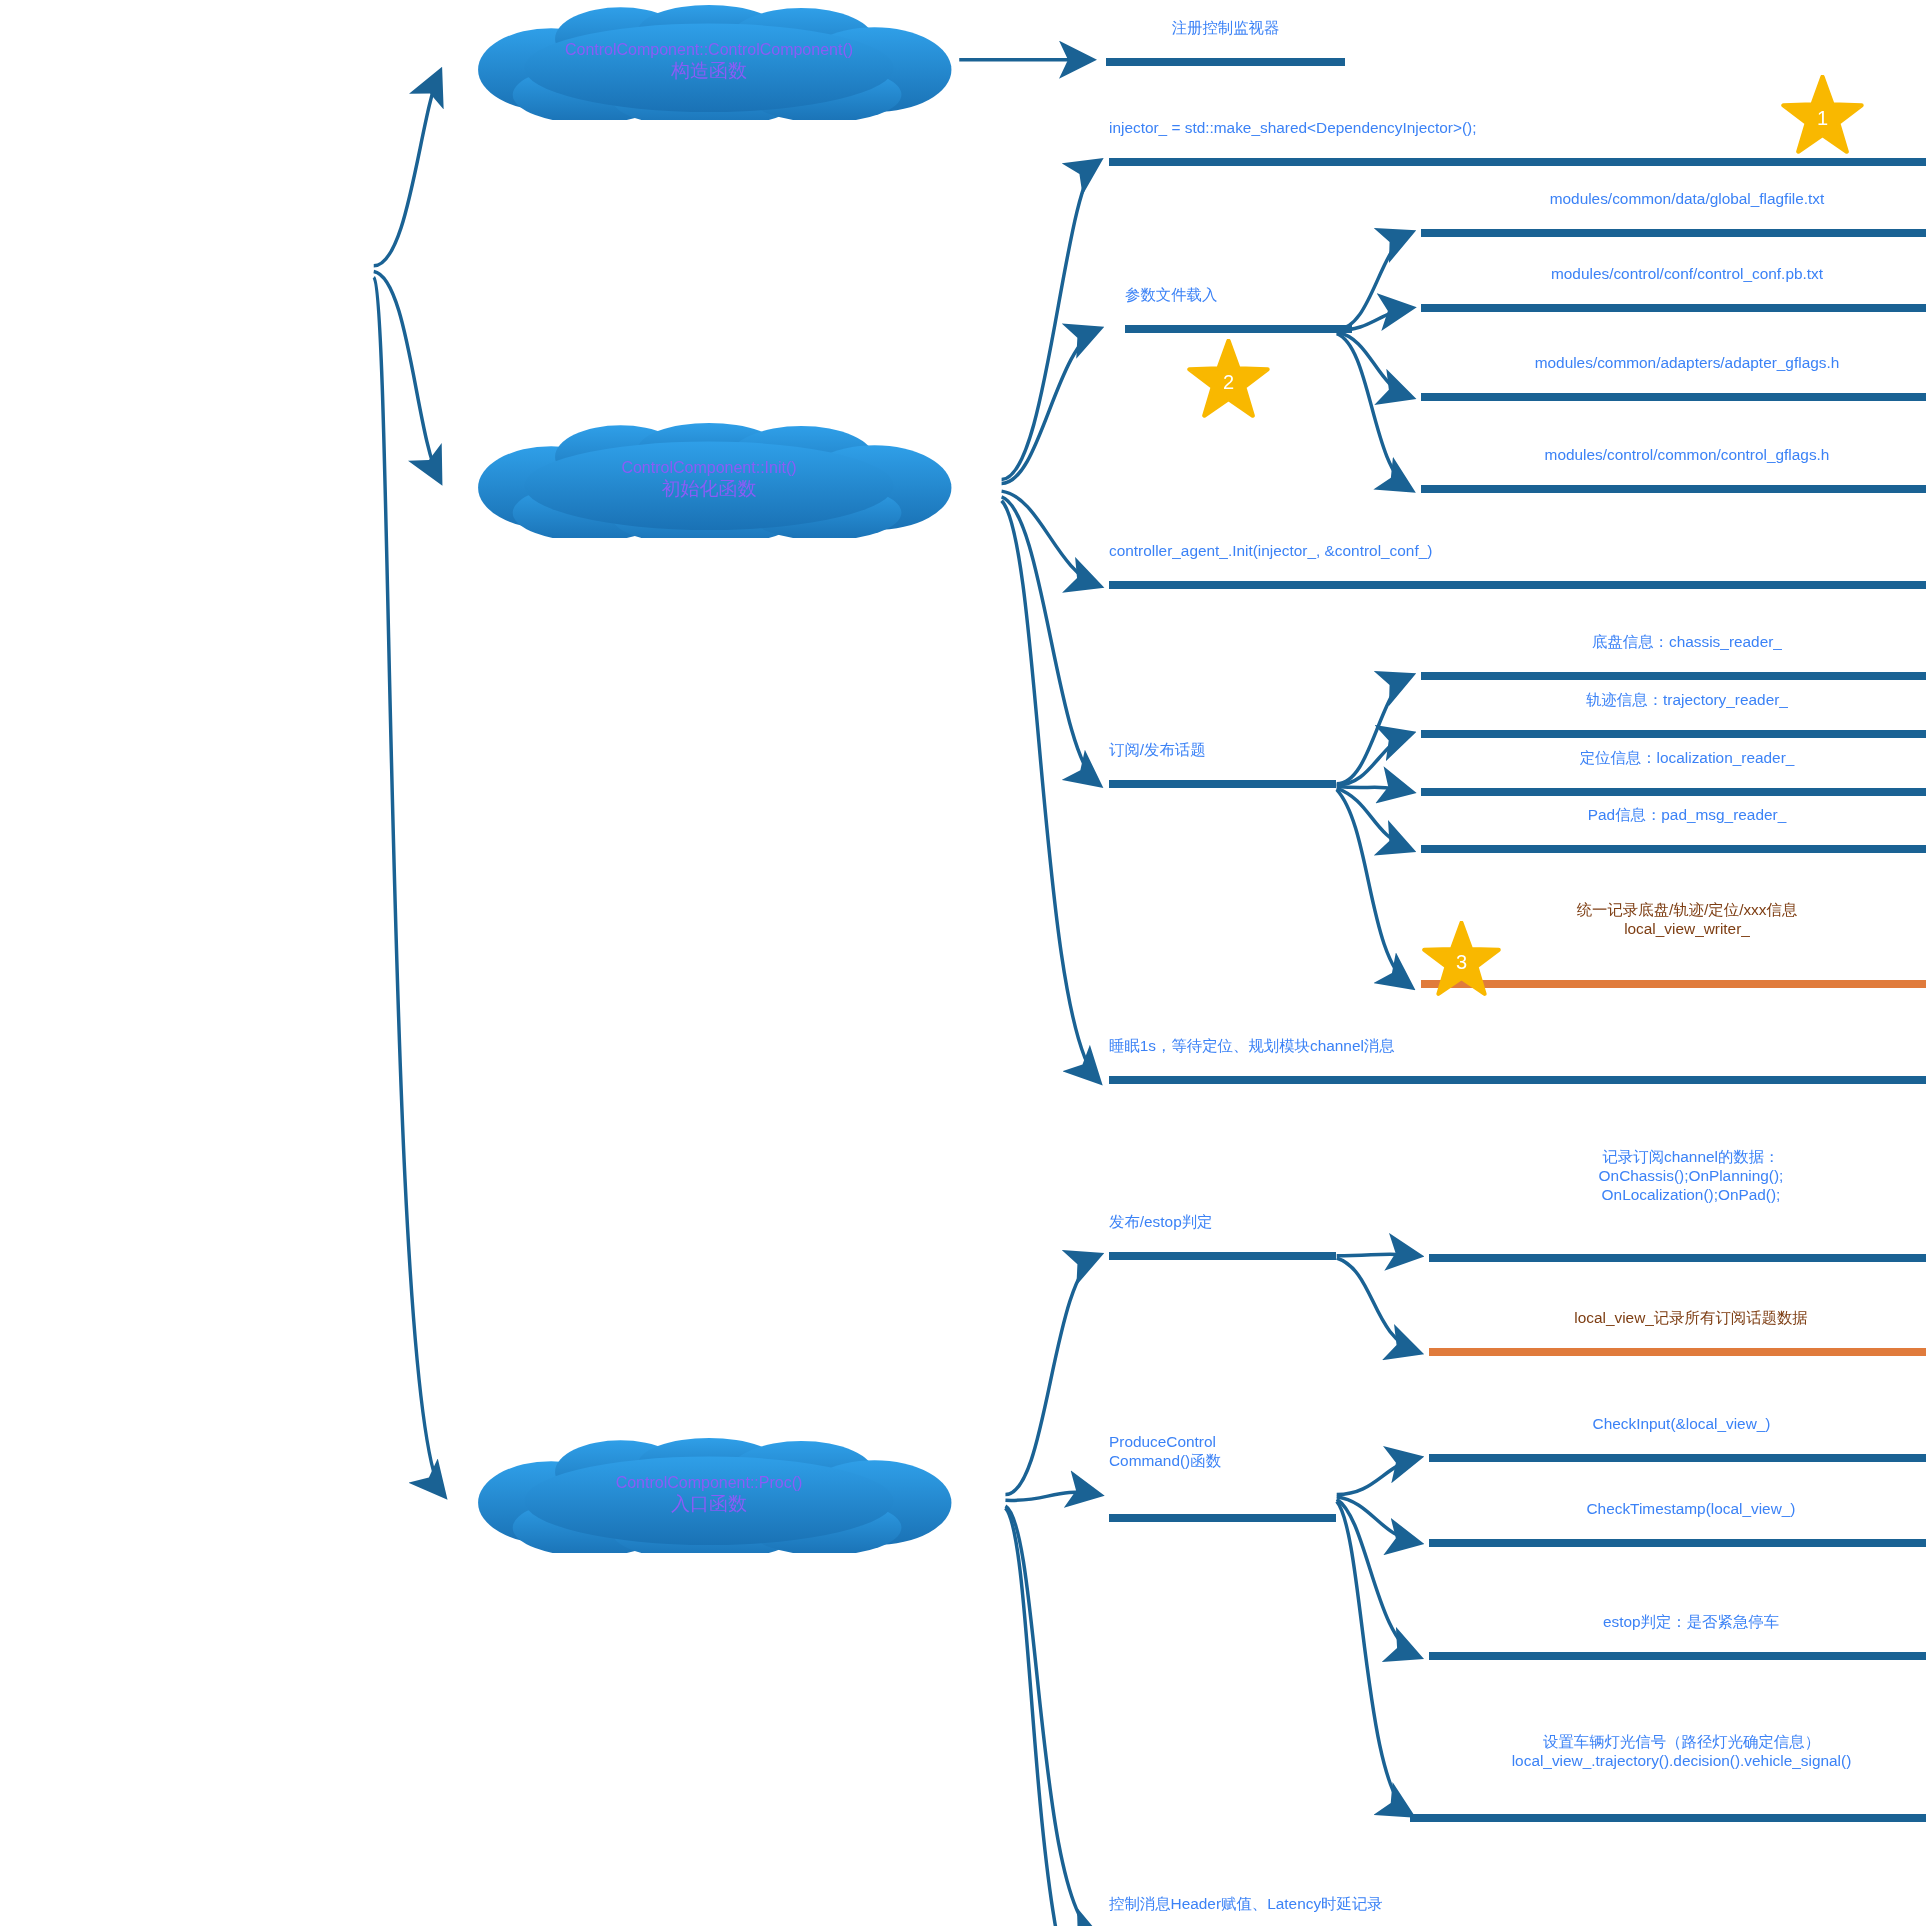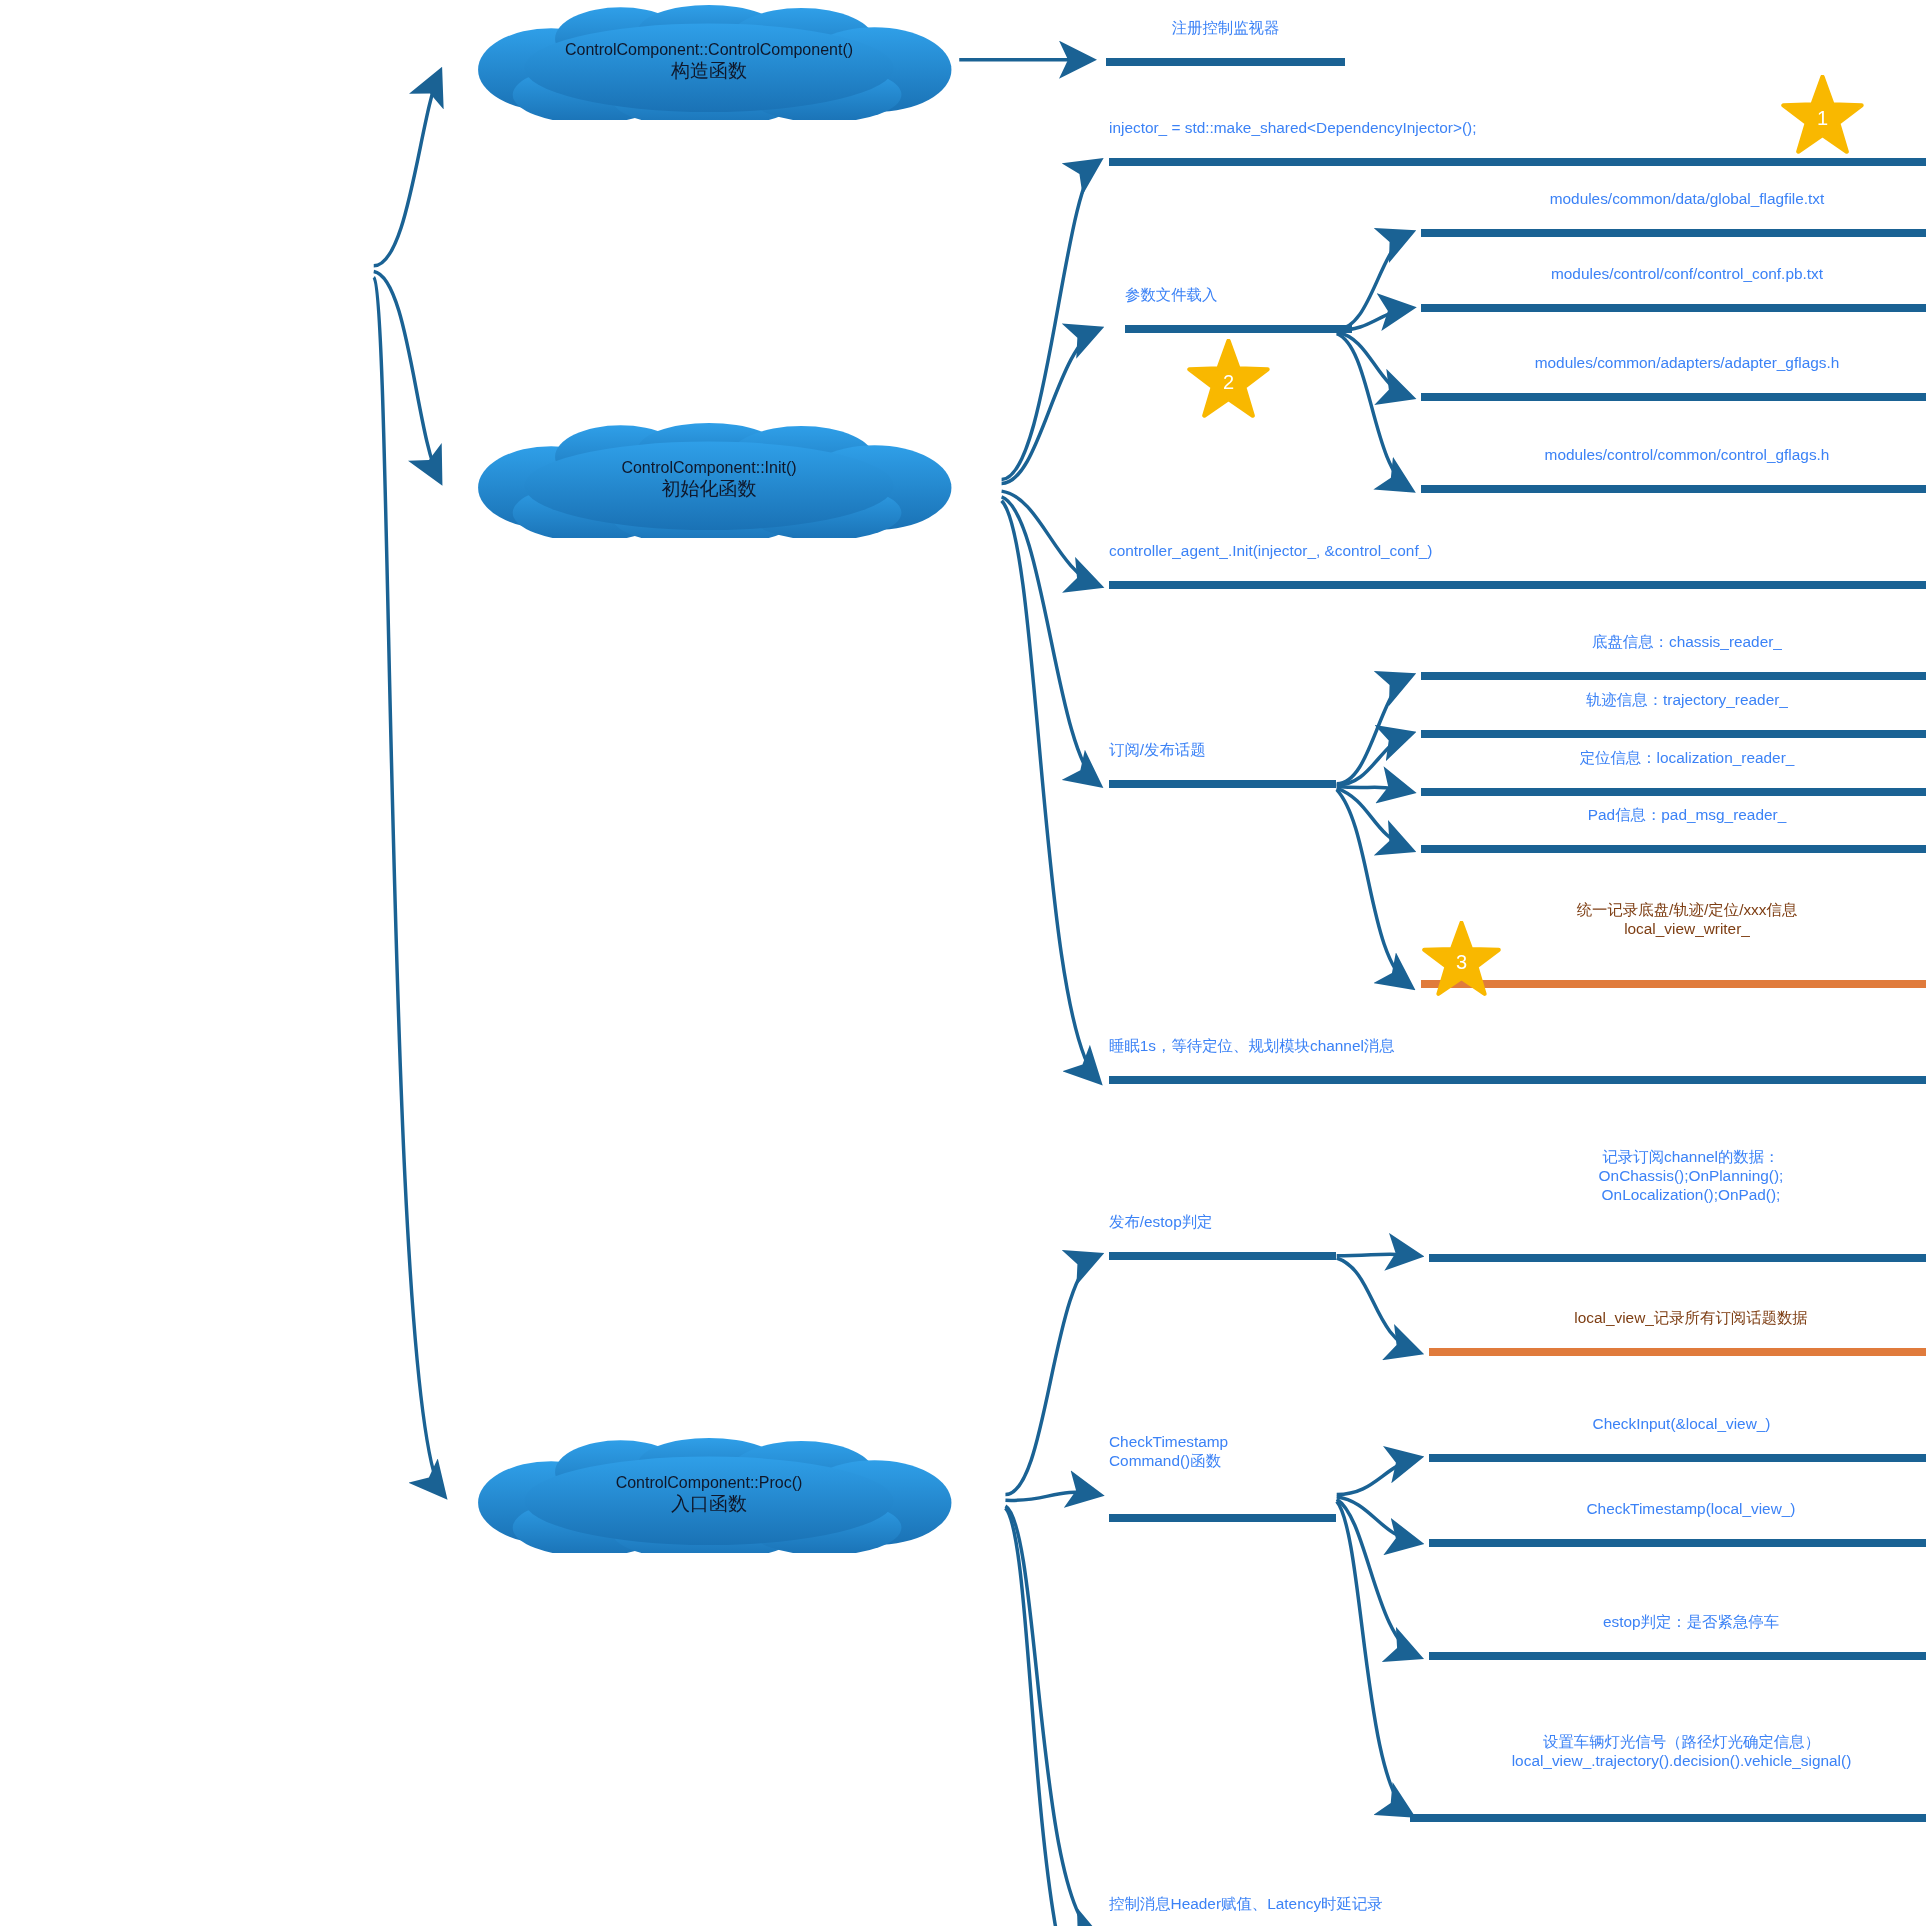--- a/index.html
+++ b/index.html
@@ -21,21 +21,21 @@
     color:#ffffff;
   }
   .root-node span{font-size:28.5px;letter-spacing:0.2px;}
 
   
   .cloud{position:absolute;}
   .cloud .cloud-svg{position:absolute;left:0;top:0;}
   .cloud .cloud-label{
     position:absolute;left:0;top:0;width:100%;height:100%;
     display:flex;flex-direction:column;align-items:center;justify-content:center;
-    color:#0f172a;text-align:center;line-height:1.18;
+    color:#8b5cf6;text-align:center;line-height:1.18;
     font-size:16px;
   }
   .cloud .cloud-label .l2{font-size:19px;}
 
   
   .bar-item{position:absolute;}
   .bar-item .bar-text{
     position:absolute;left:0;bottom:100%;width:100%;
     text-align:center;color:#3b82f6;
     font-size:15.4px;line-height:1.22;
@@ -291,21 +291,21 @@
 OnLocalization();OnPad();</div>
     <div class="bar-line"></div>
   </div>
 
   <div class="bar-item orange" style="left:1429px;top:1329px;width:524px;height:27px;">
     <div class="bar-text">local_view_记录所有订阅话题数据</div>
     <div class="bar-line"></div>
   </div>
 
   <div class="bar-item" style="left:1109px;top:1472px;width:227px;height:50px;">
-    <div class="bar-text left">CheckTimestamp
+    <div class="bar-text left">ProduceControl
 Command()函数</div>
     <div class="bar-line"></div>
   </div>
 
   <div class="bar-item" style="left:1429px;top:1435px;width:505px;height:27px;">
     <div class="bar-text">CheckInput(&amp;local_view_)</div>
     <div class="bar-line"></div>
   </div>
 
   <div class="bar-item" style="left:1429px;top:1520px;width:524px;height:27px;">

